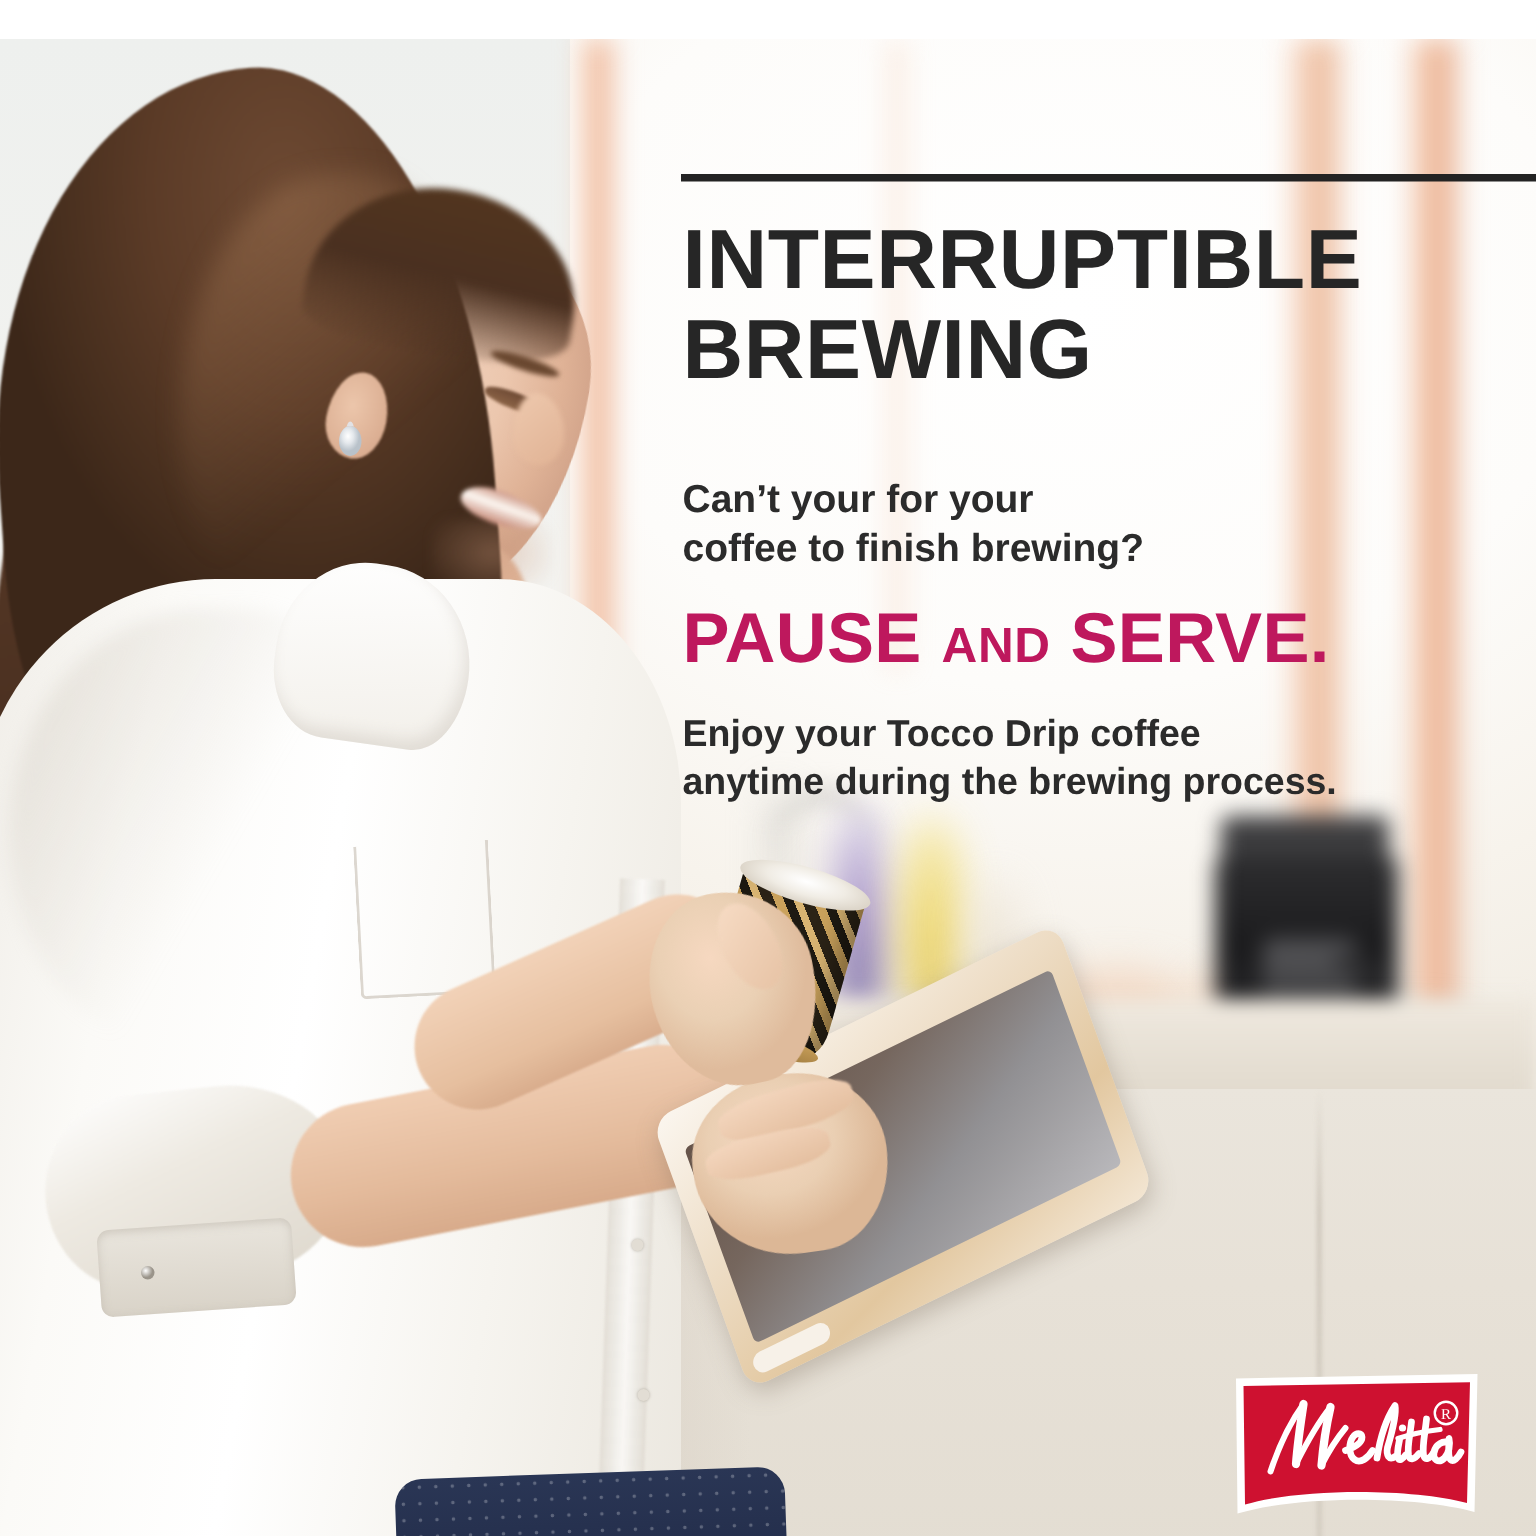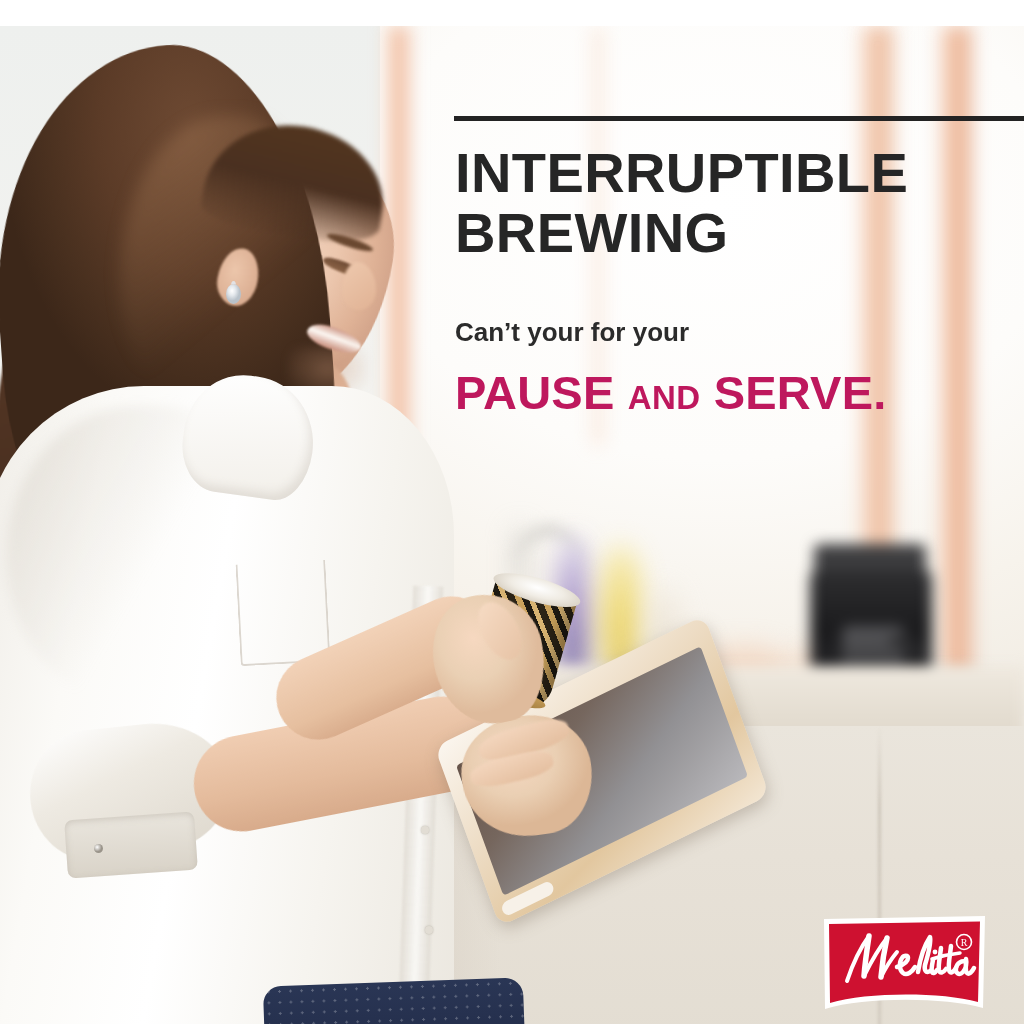--- a/index.html
+++ b/index.html
@@ -673,25 +673,28 @@
 
     <div class="rule"></div>
 
     <h1 class="headline">
       <span class="line">INTERRUPTIBLE</span>
       <span class="line">BREWING</span>
     </h1>
 
     <p class="subcopy">
       <span class="line">Can’t your for your</span>
+      <span class="line">coffee to finish brewing?</span>
     </p>
 
     <p class="slogan"><span>PAUSE</span> <span class="small">AND</span> <span>SERVE.</span></p>
 
     <p class="tagline">
+      <span class="line">Enjoy your Tocco Drip coffee</span>
+      <span class="line">anytime during the brewing process.</span>
     </p>
   </div>
 
   <div class="logo">
     <div class="logo-shadow"></div>
     <svg viewBox="0 0 163 97" xmlns="http://www.w3.org/2000/svg">
 
       <path d="M1 4 L162 1 L160 93 C120 82 42 82 2 94 Z" fill="#ffffff"></path>
 
       <path d="M6 9 L157 6.5 L155 87 C118 77 44 77 7 88 Z" fill="#ce1130"></path>

